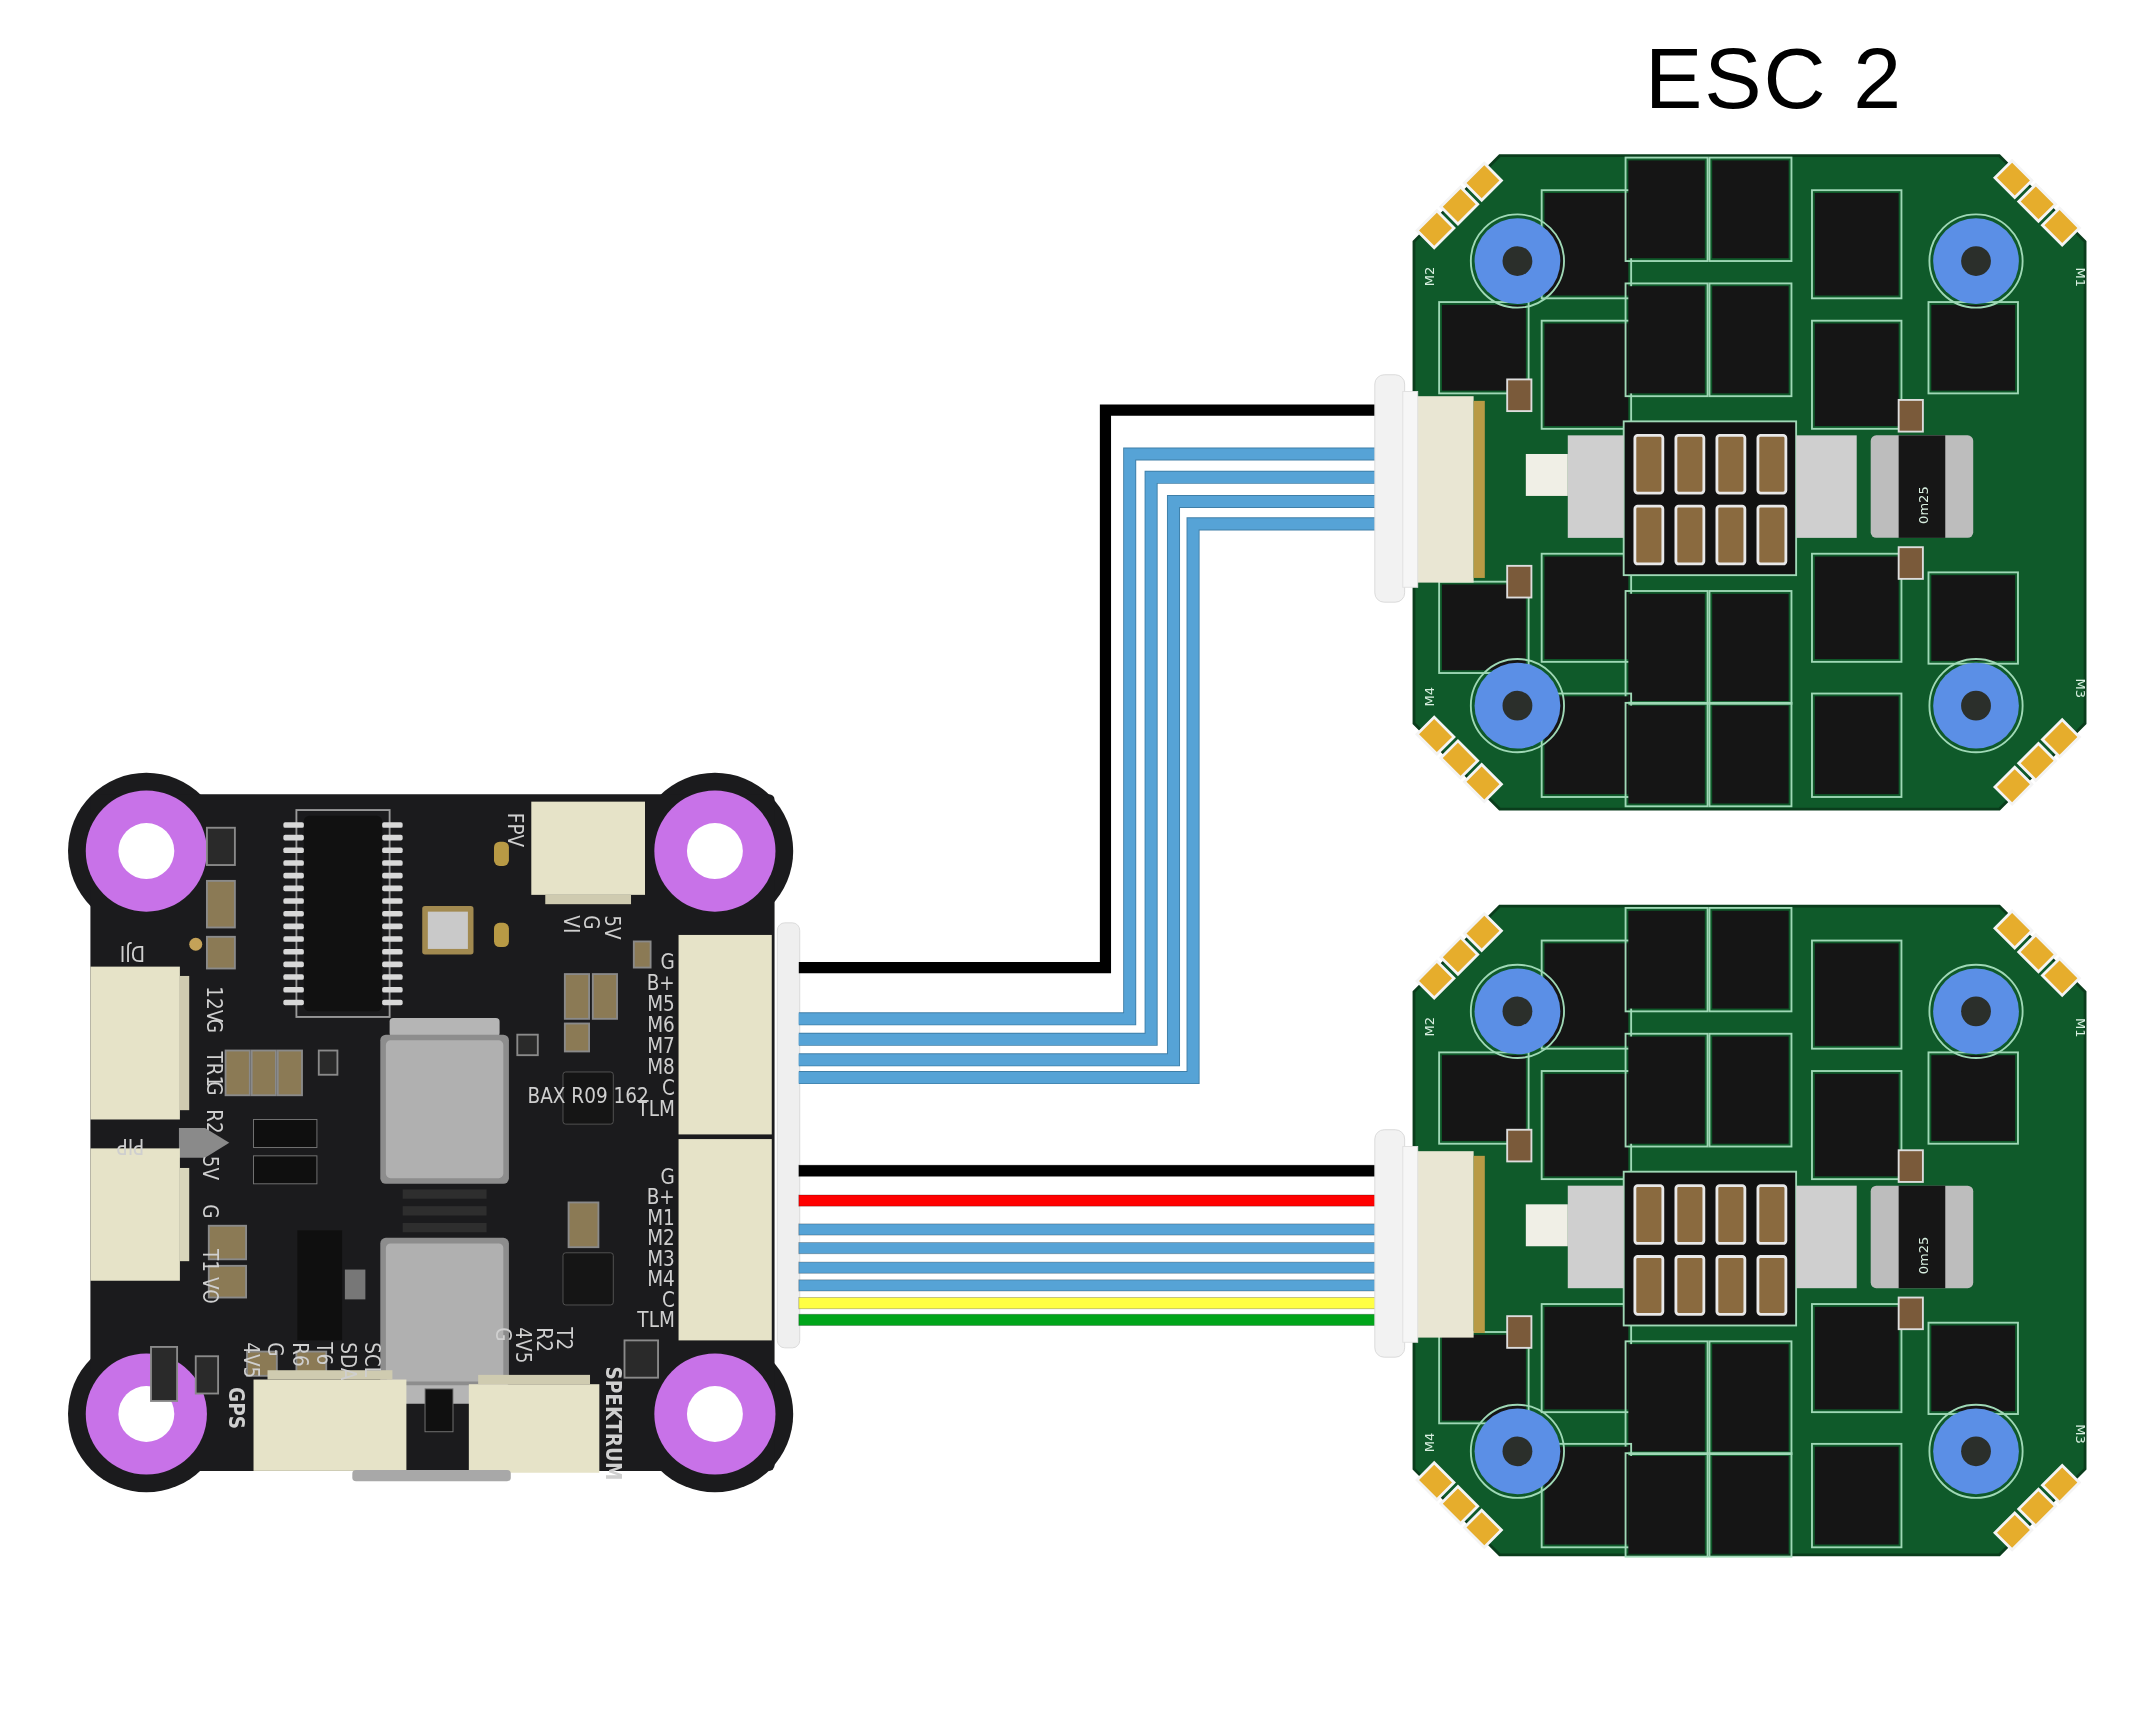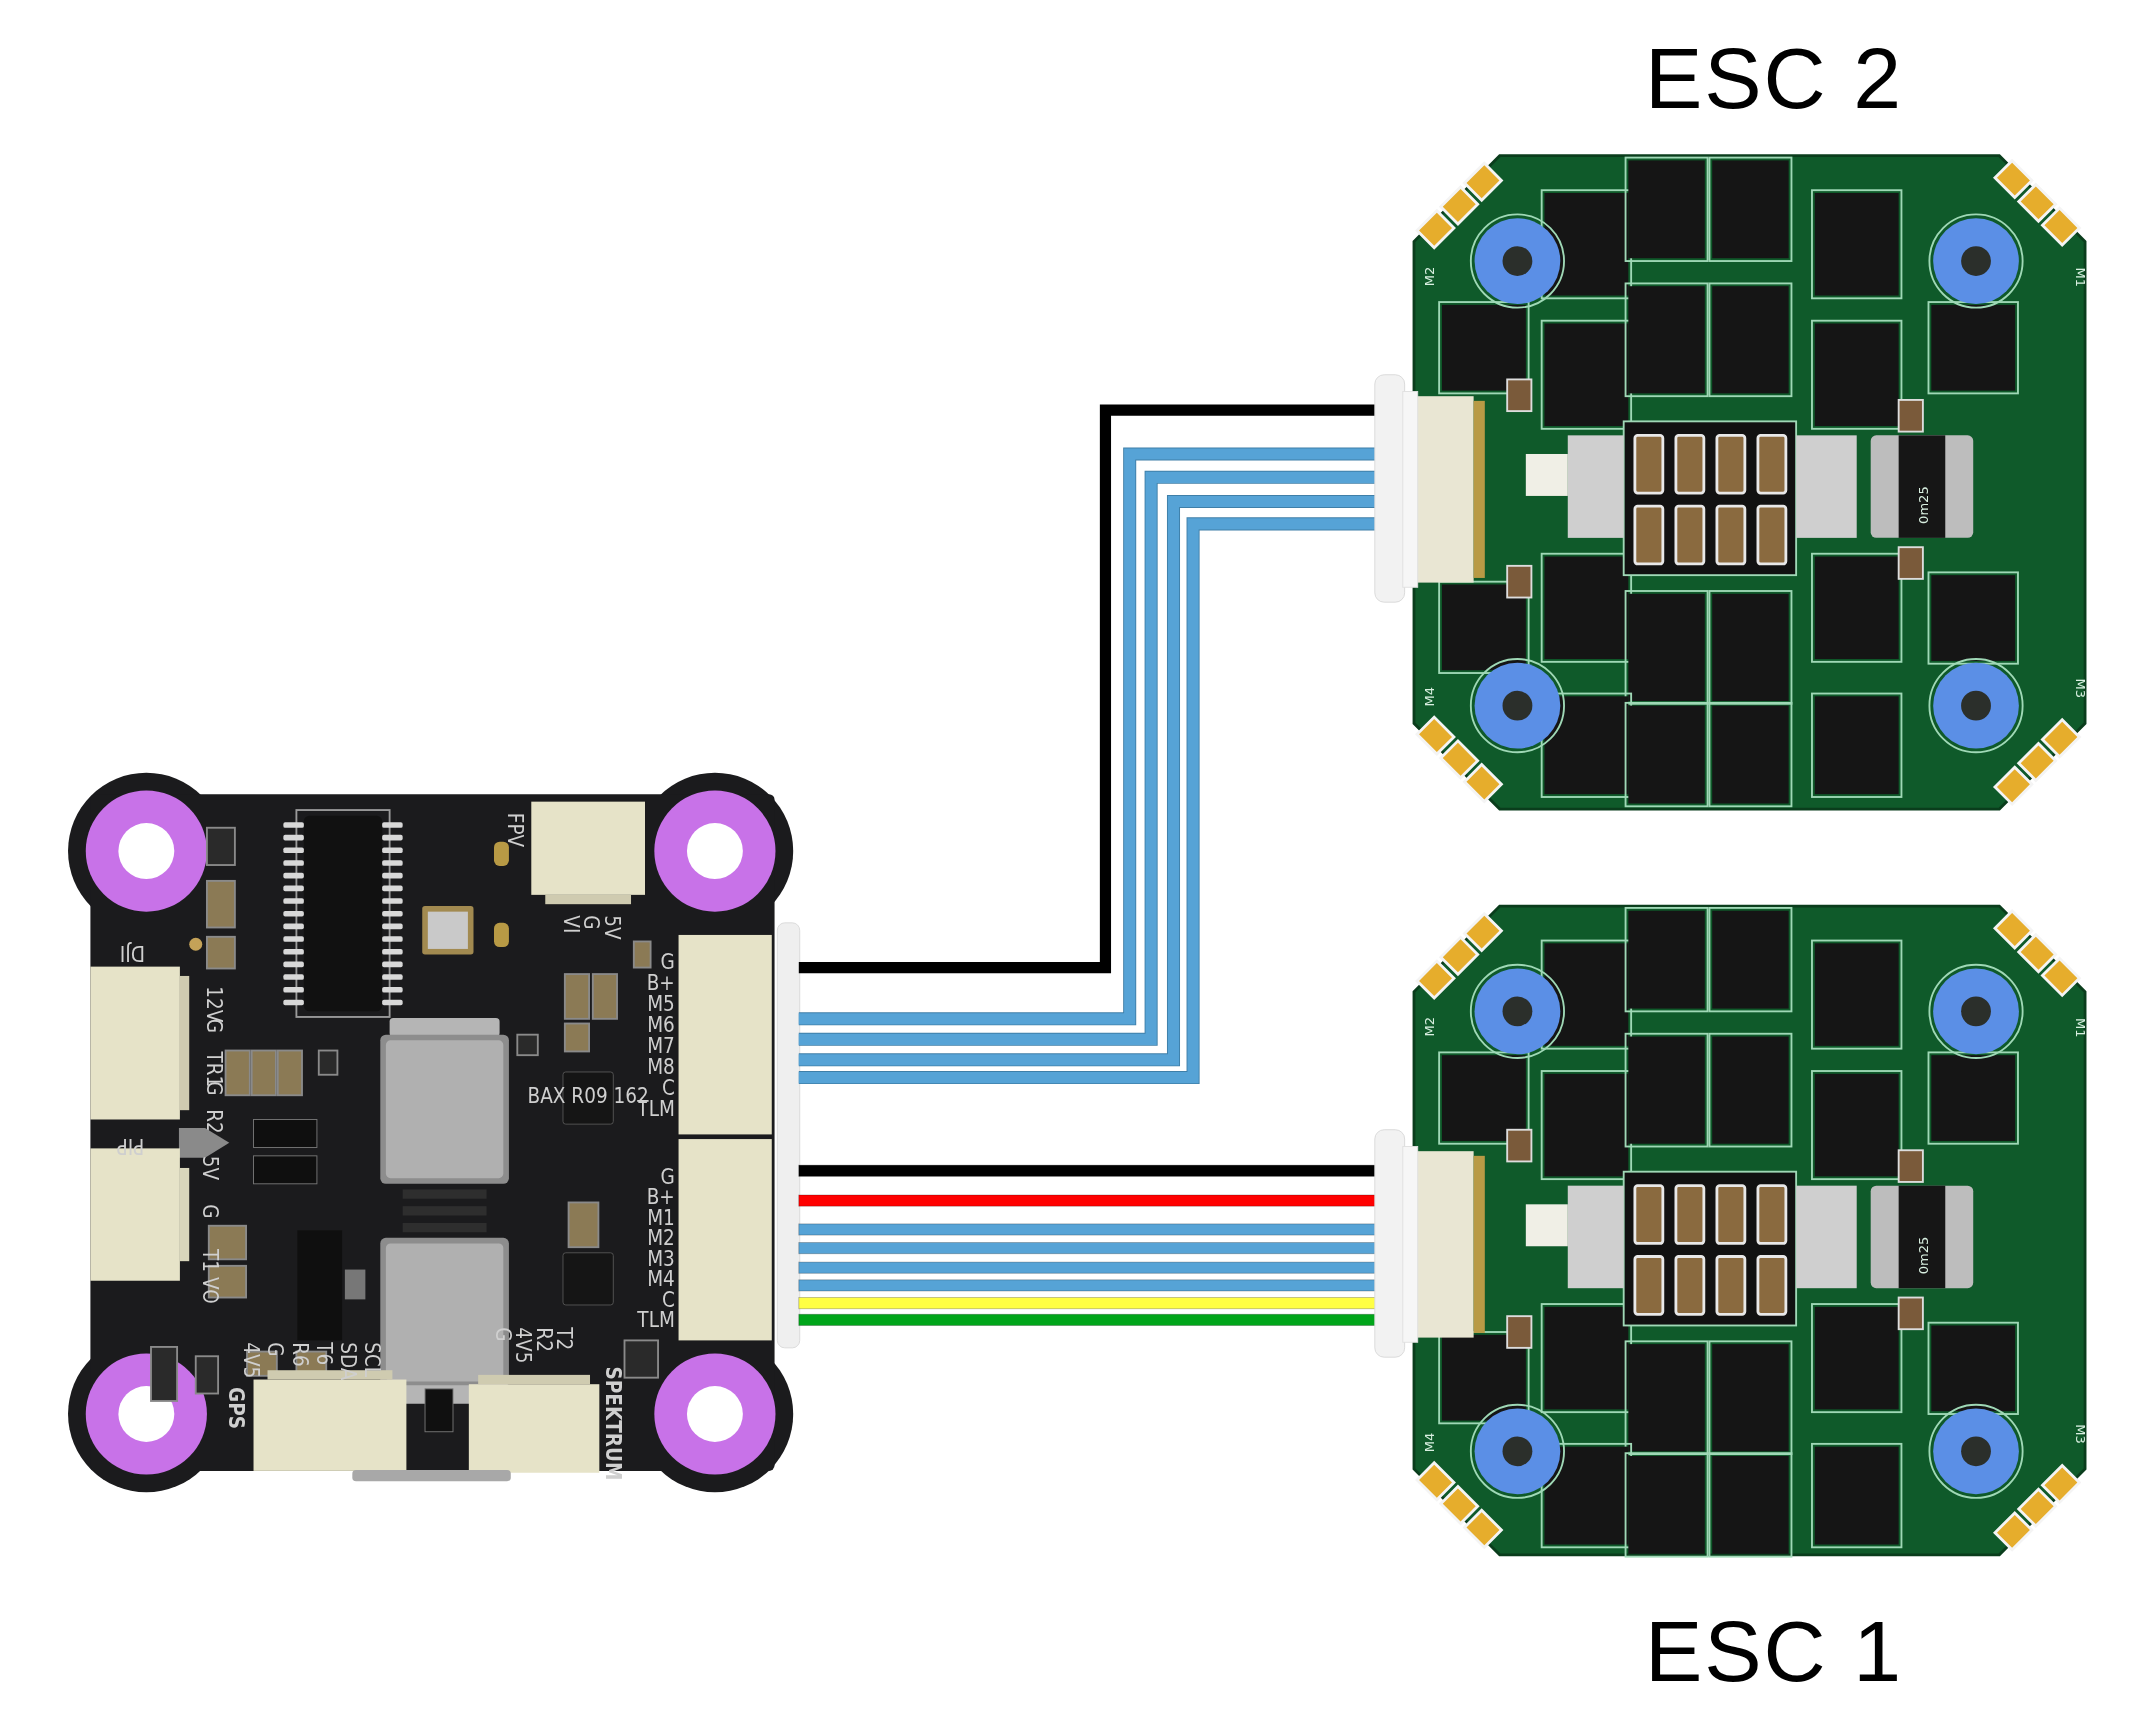--- a/index.html
+++ b/index.html
@@ -7,21 +7,20 @@
   #diagram { position:absolute; left:0; top:0; width:1939px; height:1731px; }
   .title { position:absolute; font-family:"Liberation Sans", sans-serif; font-size:86px; color:#000; letter-spacing:1.9px; line-height:1; }
   .silk { font-family:"DejaVu Sans Condensed","DejaVu Sans", sans-serif; fill:#cfcfcf; font-size:22px; }
   .esc-silk { font-family:"DejaVu Sans", sans-serif; fill:#d8efe0; font-size:14px; }
 </style>
 </head>
 <body>
 
 <div id="diagram">
   <div class="title" style="left:1645px; top:35px;">ESC 2</div>
-  <div class="title" style="left:1645px; top:1608px;">ESC 1</div>
 
   <svg id="scene" width="2141" height="1731" viewBox="0 0 2297 1857" xmlns="http://www.w3.org/2000/svg" style="position:absolute;left:0;top:0;">
 
     <g>
 
       <circle cx="157" cy="913" r="84" fill="#1b1b1d"></circle>
       <circle cx="767" cy="913" r="84" fill="#1b1b1d"></circle>
       <circle cx="157" cy="1517" r="84" fill="#1b1b1d"></circle>
       <circle cx="767" cy="1517" r="84" fill="#1b1b1d"></circle>
       <rect x="97" y="852" width="734" height="726" rx="6" fill="#1b1b1d"></rect>

